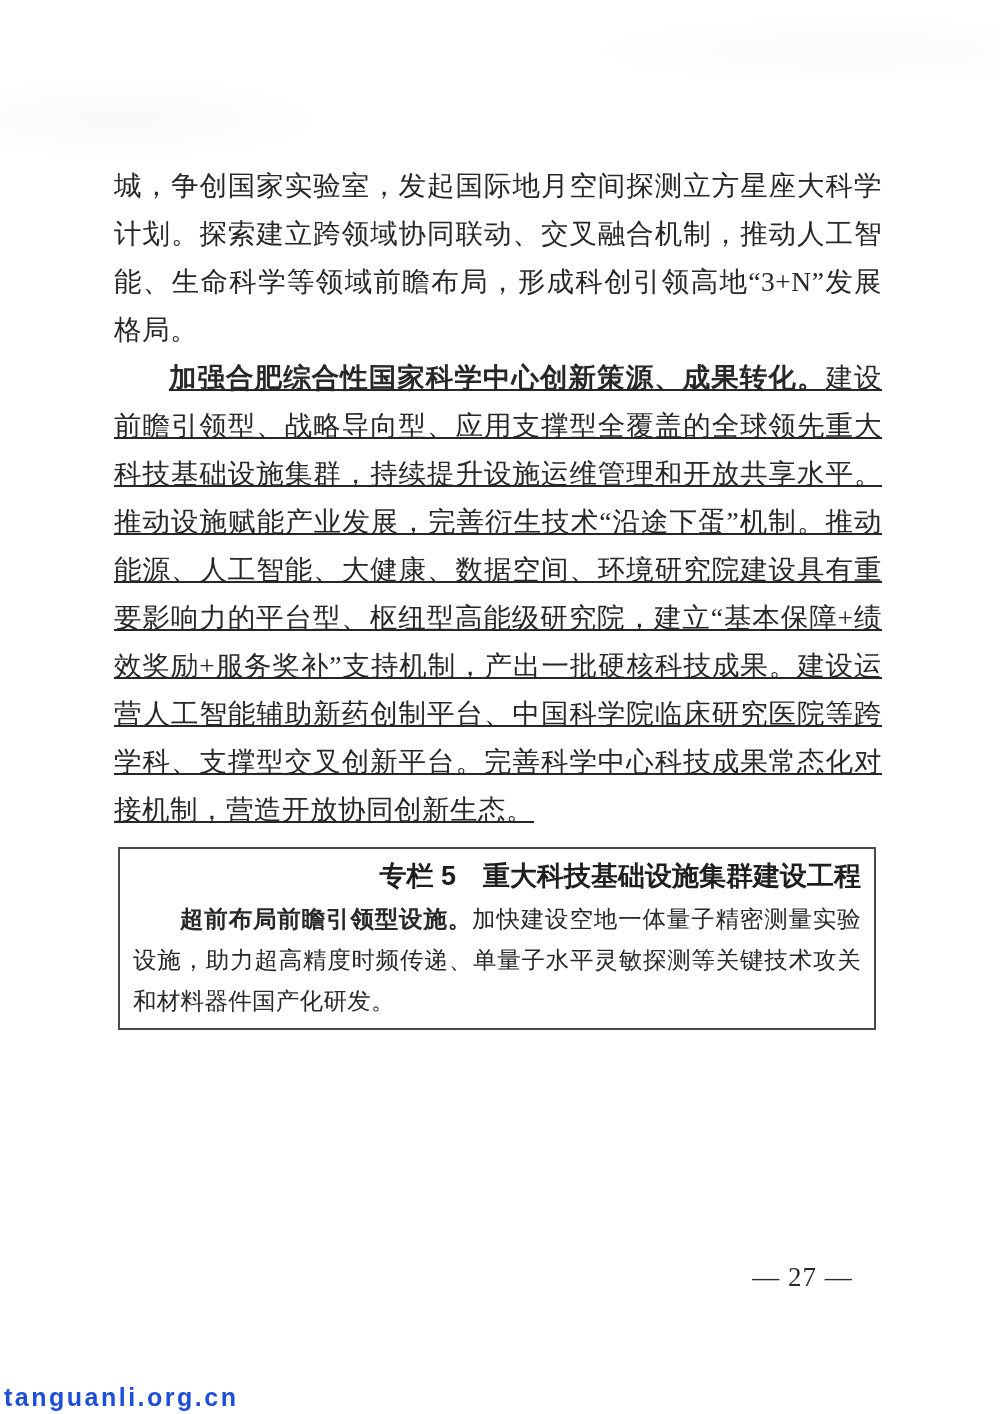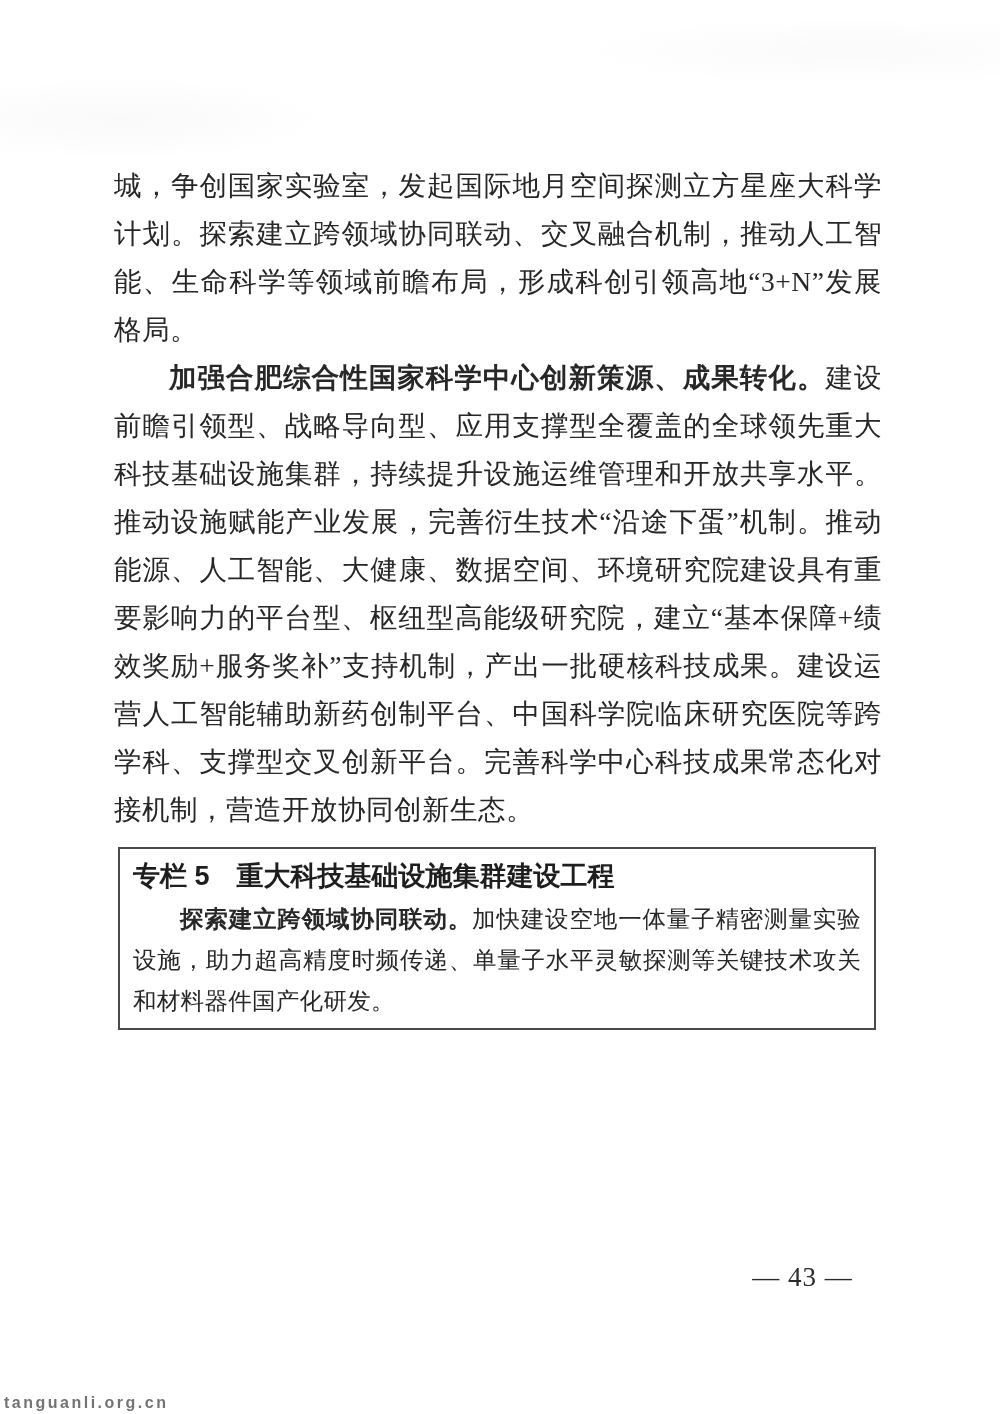--- a/index.html
+++ b/index.html
@@ -35,36 +35,37 @@
   .body-para {
     margin: 0;
     font-size: 27.5px;
     line-height: 48px;
     text-align: justify;
     text-justify: inter-ideograph;
     letter-spacing: 0.5px;
   }
   .body-para.indent {
     text-indent: 2em;
+    text-decoration: underline;
   }
   .lead {
     font-weight: 700;
     font-family: "Liberation Sans", "DejaVu Sans", sans-serif;
   }
   .column-box {
     box-sizing: border-box;
     margin-top: 13px;
     margin-left: 4px;
     width: 758px;
     border: 2px solid #4a4a4a;
     padding: 5px 13px 6px 13px;
     background: #ffffff;
   }
   .box-title {
-    text-align: left;
+    text-align: right;
     font-weight: 700;
     font-family: "Liberation Sans", "DejaVu Sans", sans-serif;
     font-size: 27px;
     line-height: 40px;
     margin: 2px 0 3px 0;
     color: #1e1e1e;
   }
   .box-para {
     margin: 0;
     font-size: 23.5px;
@@ -84,23 +85,23 @@
     letter-spacing: 1px;
     color: #2b2b2b;
     white-space: nowrap;
   }
   .watermark {
     position: absolute;
     left: 4px;
     bottom: 2px;
     font-family: "Liberation Sans", "DejaVu Sans", sans-serif;
     font-weight: 700;
-    font-size: 16px;
+    font-size: 25px;
     letter-spacing: 2.5px;
-    color: #737373;
+    color: #1d4ed8;
   }
 </style>
 </head>
 <body>
 
 <div class="page">
 
   <div class="content">
 
     <p class="body-para">
@@ -108,25 +109,25 @@
     </p>
 
     <p class="body-para indent">
       <span class="lead">加强合肥综合性国家科学中心创新策源、成果转化。</span><span>建设前瞻引领型、战略导向型、应用支撑型全覆盖的全球领先重大科技基础设施集群，持续提升设施运维管理和开放共享水平。推动设施赋能产业发展，完善衍生技术“沿途下蛋”机制。推动能源、人工智能、大健康、数据空间、环境研究院建设具有重要影响力的平台型、枢纽型高能级研究院，建立“基本保障+绩效奖励+服务奖补”支持机制，产出一批硬核科技成果。建设运营人工智能辅助新药创制平台、中国科学院临床研究医院等跨学科、支撑型交叉创新平台。完善科学中心科技成果常态化对接机制，营造开放协同创新生态。</span>
     </p>
 
     <div class="column-box">
       <div class="box-title">专栏 5　重大科技基础设施集群建设工程</div>
 
       <p class="box-para">
-        <span class="lead">探索建立跨领域协同联动。</span><span>加快建设空地一体量子精密测量实验设施，助力超高精度时频传递、单量子水平灵敏探测等关键技术攻关和材料器件国产化研发。</span>
+        <span class="lead">超前布局前瞻引领型设施。</span><span>加快建设空地一体量子精密测量实验设施，助力超高精度时频传递、单量子水平灵敏探测等关键技术攻关和材料器件国产化研发。</span>
       </p>
 
 
     </div>
 
   </div>
 
-  <div class="page-number">— 43 —</div>
+  <div class="page-number">— 27 —</div>
 
   <div class="watermark">tanguanli.org.cn</div>
 
 </div>
 
 </body></html>

